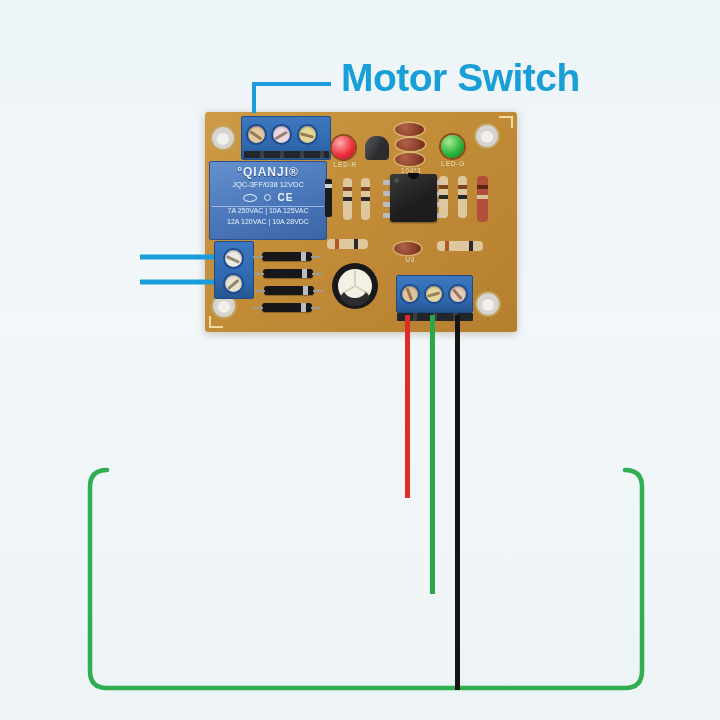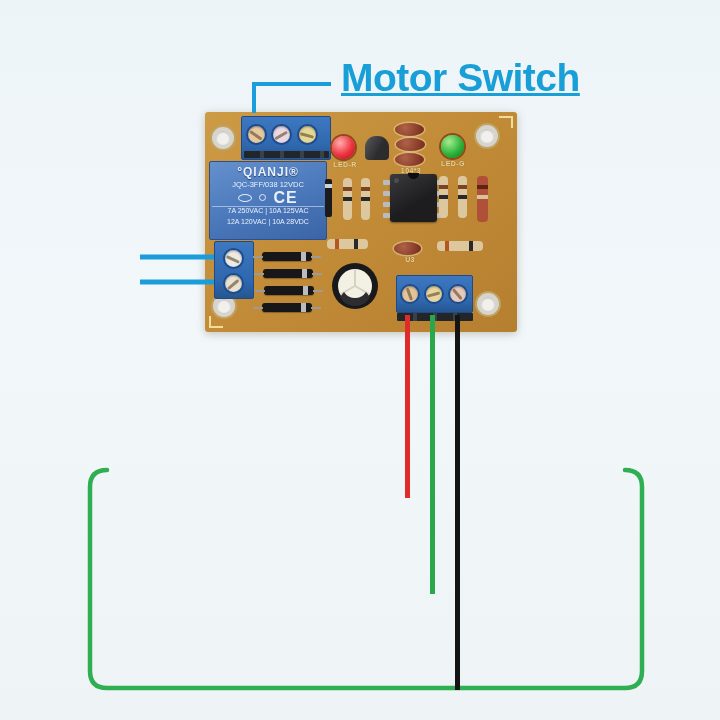--- a/index.html
+++ b/index.html
@@ -2,21 +2,21 @@
 <html><head>
 <meta charset="utf-8">
 <style>
   html,body{margin:0;padding:0;}
   body{width:720px;height:720px;overflow:hidden;font-family:"Liberation Sans",sans-serif;}
   .stage{position:relative;width:720px;height:720px;
          background:linear-gradient(180deg,#edf4f8 0%,#f2f7fa 45%,#eef3f6 100%);}
   svg.overlay{position:absolute;left:0;top:0;pointer-events:none;}
 
   
-  .ann{position:absolute;font-weight:800;color:#189fd7;letter-spacing:-0.5px;text-decoration:underline;}
+  .ann{position:absolute;font-weight:800;color:#189fd7;letter-spacing:-0.5px;}
   .ann.motor{left:341px;top:56px;font-size:39px;}
   .ann.power{left:70px;top:239px;font-size:41px;}
 
   
   .pcb{position:absolute;left:205px;top:112px;width:312px;height:220px;
        background:linear-gradient(140deg,#cd9a45 0%,#c28c38 45%,#b57f30 100%);
        border-radius:3px;box-shadow:0 2px 8px rgba(110,100,70,.35);}
   .pcb *{position:absolute;box-sizing:border-box;}
 
   .corner-mark{width:14px;height:12px;border:0 solid rgba(246,228,170,.9);}
@@ -37,21 +37,21 @@
   .relay{left:4px;top:49px;width:118px;height:79px;border-radius:2px;
          background:linear-gradient(160deg,#6490cd 0%,#4a77ba 55%,#3a64a5 100%);
          border:1px solid #2c4f8e;display:flex;flex-direction:column;align-items:center;
          padding-top:3px;color:#e9f1fb;text-align:center;}
   .relay *{position:static;}
   .relay .brand{font-size:12px;font-weight:700;letter-spacing:1px;text-shadow:0 1px 1px rgba(20,40,90,.7);}
   .relay .model{font-size:7.5px;margin-top:1px;white-space:nowrap;}
   .relay .midrow{display:flex;align-items:center;gap:7px;margin-top:2px;height:13px;}
   .relay .oval{width:14px;height:8px;border:1.5px solid #dfe9f7;border-radius:50%;}
   .relay .dot{width:7px;height:7px;border:1.5px solid #dfe9f7;border-radius:50%;}
-  .relay .ce{font-size:16px;font-weight:700;letter-spacing:1px;}
+  .relay .ce{font-size:10px;font-weight:700;letter-spacing:1px;}
   .relay .ratings{margin-top:2px;border-top:1px solid rgba(225,235,250,.55);width:97%;
                   font-size:7px;line-height:8.5px;white-space:nowrap;}
 
   .led{width:23px;height:23px;border-radius:50%;}
   .led.red{background:radial-gradient(circle at 35% 30%,#ffacac,#ee3340 55%,#b01420 95%);box-shadow:0 0 0 2px #8f4a1e;}
   .led.green{background:radial-gradient(circle at 35% 30%,#a8eb90,#2eb53c 55%,#0f7d1e 95%);box-shadow:0 0 0 2px #8f4a1e;}
   .silk{font-size:7px;font-weight:700;color:#e6d29c;letter-spacing:.4px;text-align:center;
         text-shadow:0 0 1px rgba(110,80,30,.6);white-space:nowrap;}
 
   .transistor{left:160px;top:24px;width:24px;height:24px;background:linear-gradient(120deg,#5a5b5e,#2c2c2f 60%);

